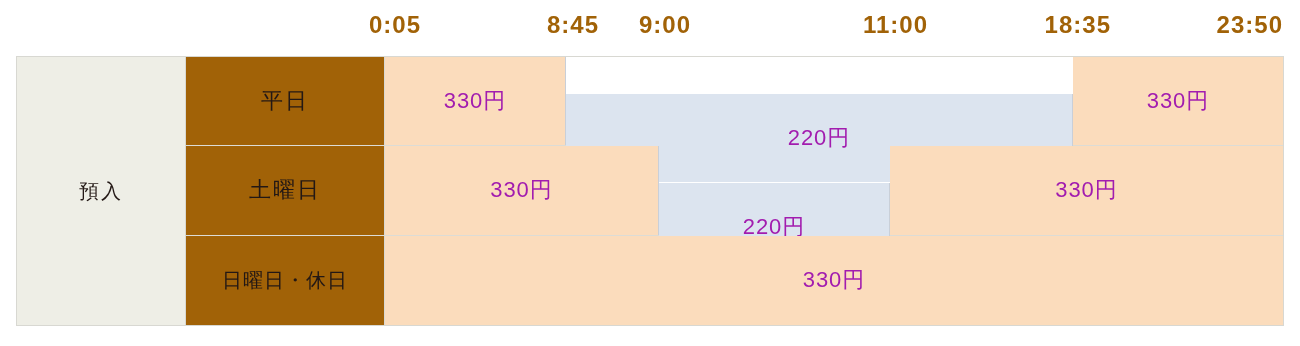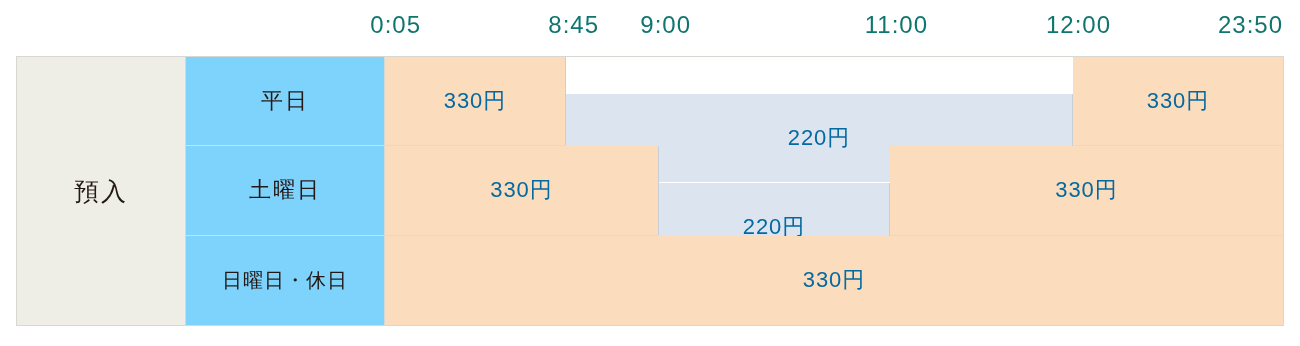--- a/index.html
+++ b/index.html
@@ -29,24 +29,25 @@
     top: 0;
     width: 1300px;
     height: 50px;
   }
   .time-tick {
     position: absolute;
     top: 11px;
     font-size: 24px;
     letter-spacing: 1px;
     line-height: 28px;
-    color: #0f766e;
+    color: #a16207;
     white-space: nowrap;
     text-align: right;
     transform: translateX(-100%);
+    font-weight: bold;
   }
 
   
   .table-wrap {
     position: absolute;
     left: 16px;
     top: 56px;
     width: 1268px;
     height: 270px;
     border: 1px solid #d8d8d2;
@@ -61,21 +62,21 @@
     width: 169px;
     height: 268px;
     background: #eeeee6;
     border-right: 1px solid #d8d8d2;
     box-sizing: border-box;
     display: flex;
     align-items: center;
     justify-content: center;
   }
   .rowhead-block .label {
-    font-size: 25px;
+    font-size: 20px;
     line-height: 36px;
     letter-spacing: 2px;
     text-align: center;
     color: #231815;
     font-weight: 500;
   }
   .rowhead-block .label span { display: block; }
 
   .rows {
     position: absolute;
@@ -92,21 +93,21 @@
     box-sizing: border-box;
   }
   .row:last-child { border-bottom: none; text-align: right; }
 
   .daylabel {
     position: absolute;
     left: 0;
     top: 0;
     width: 199px;
     height: 100%;
-    background: #7dd3fc;
+    background: #a16207;
     border-right: 1px solid #d8d8d2;
     box-sizing: border-box;
     display: flex;
     align-items: center;
     justify-content: center;
     font-size: 22px;
     letter-spacing: 2px;
     color: #231815;
   }
   .daylabel.small { font-size: 20px; letter-spacing: 1px; }
@@ -119,39 +120,39 @@
     height: 100%;
     display: flex;
   }
   .seg {
     height: 100%;
     display: flex;
     align-items: center;
     justify-content: center;
     font-size: 22px;
     letter-spacing: 1px;
-    color: #0369a1;
+    color: #a21caf;
     box-sizing: border-box;
     border-right: 1px solid #c9cfd8;
   }
   .seg:last-child { border-right: none; }
   .seg.orange { background: #fbdcbc; }
   .seg.blue   { background: #dce4ef; margin-top: 37px; }
 </style>
 </head>
 <body>
 
 <div class="fee-chart">
 
   <div class="time-axis">
       <div class="time-tick" style="left: 421px;">0:05</div>
       <div class="time-tick" style="left: 599px;">8:45</div>
       <div class="time-tick" style="left: 691px;">9:00</div>
       <div class="time-tick" style="left: 928px;">11:00</div>
-      <div class="time-tick" style="left: 1111px;">12:00</div>
+      <div class="time-tick" style="left: 1111px;">18:35</div>
       <div class="time-tick" style="left: 1283px;">23:50</div>
     </div>
 
   <div class="table-wrap">
 
     <div class="rowhead-block">
       <div class="label">
         <span>預入</span>
       </div>
     </div>

